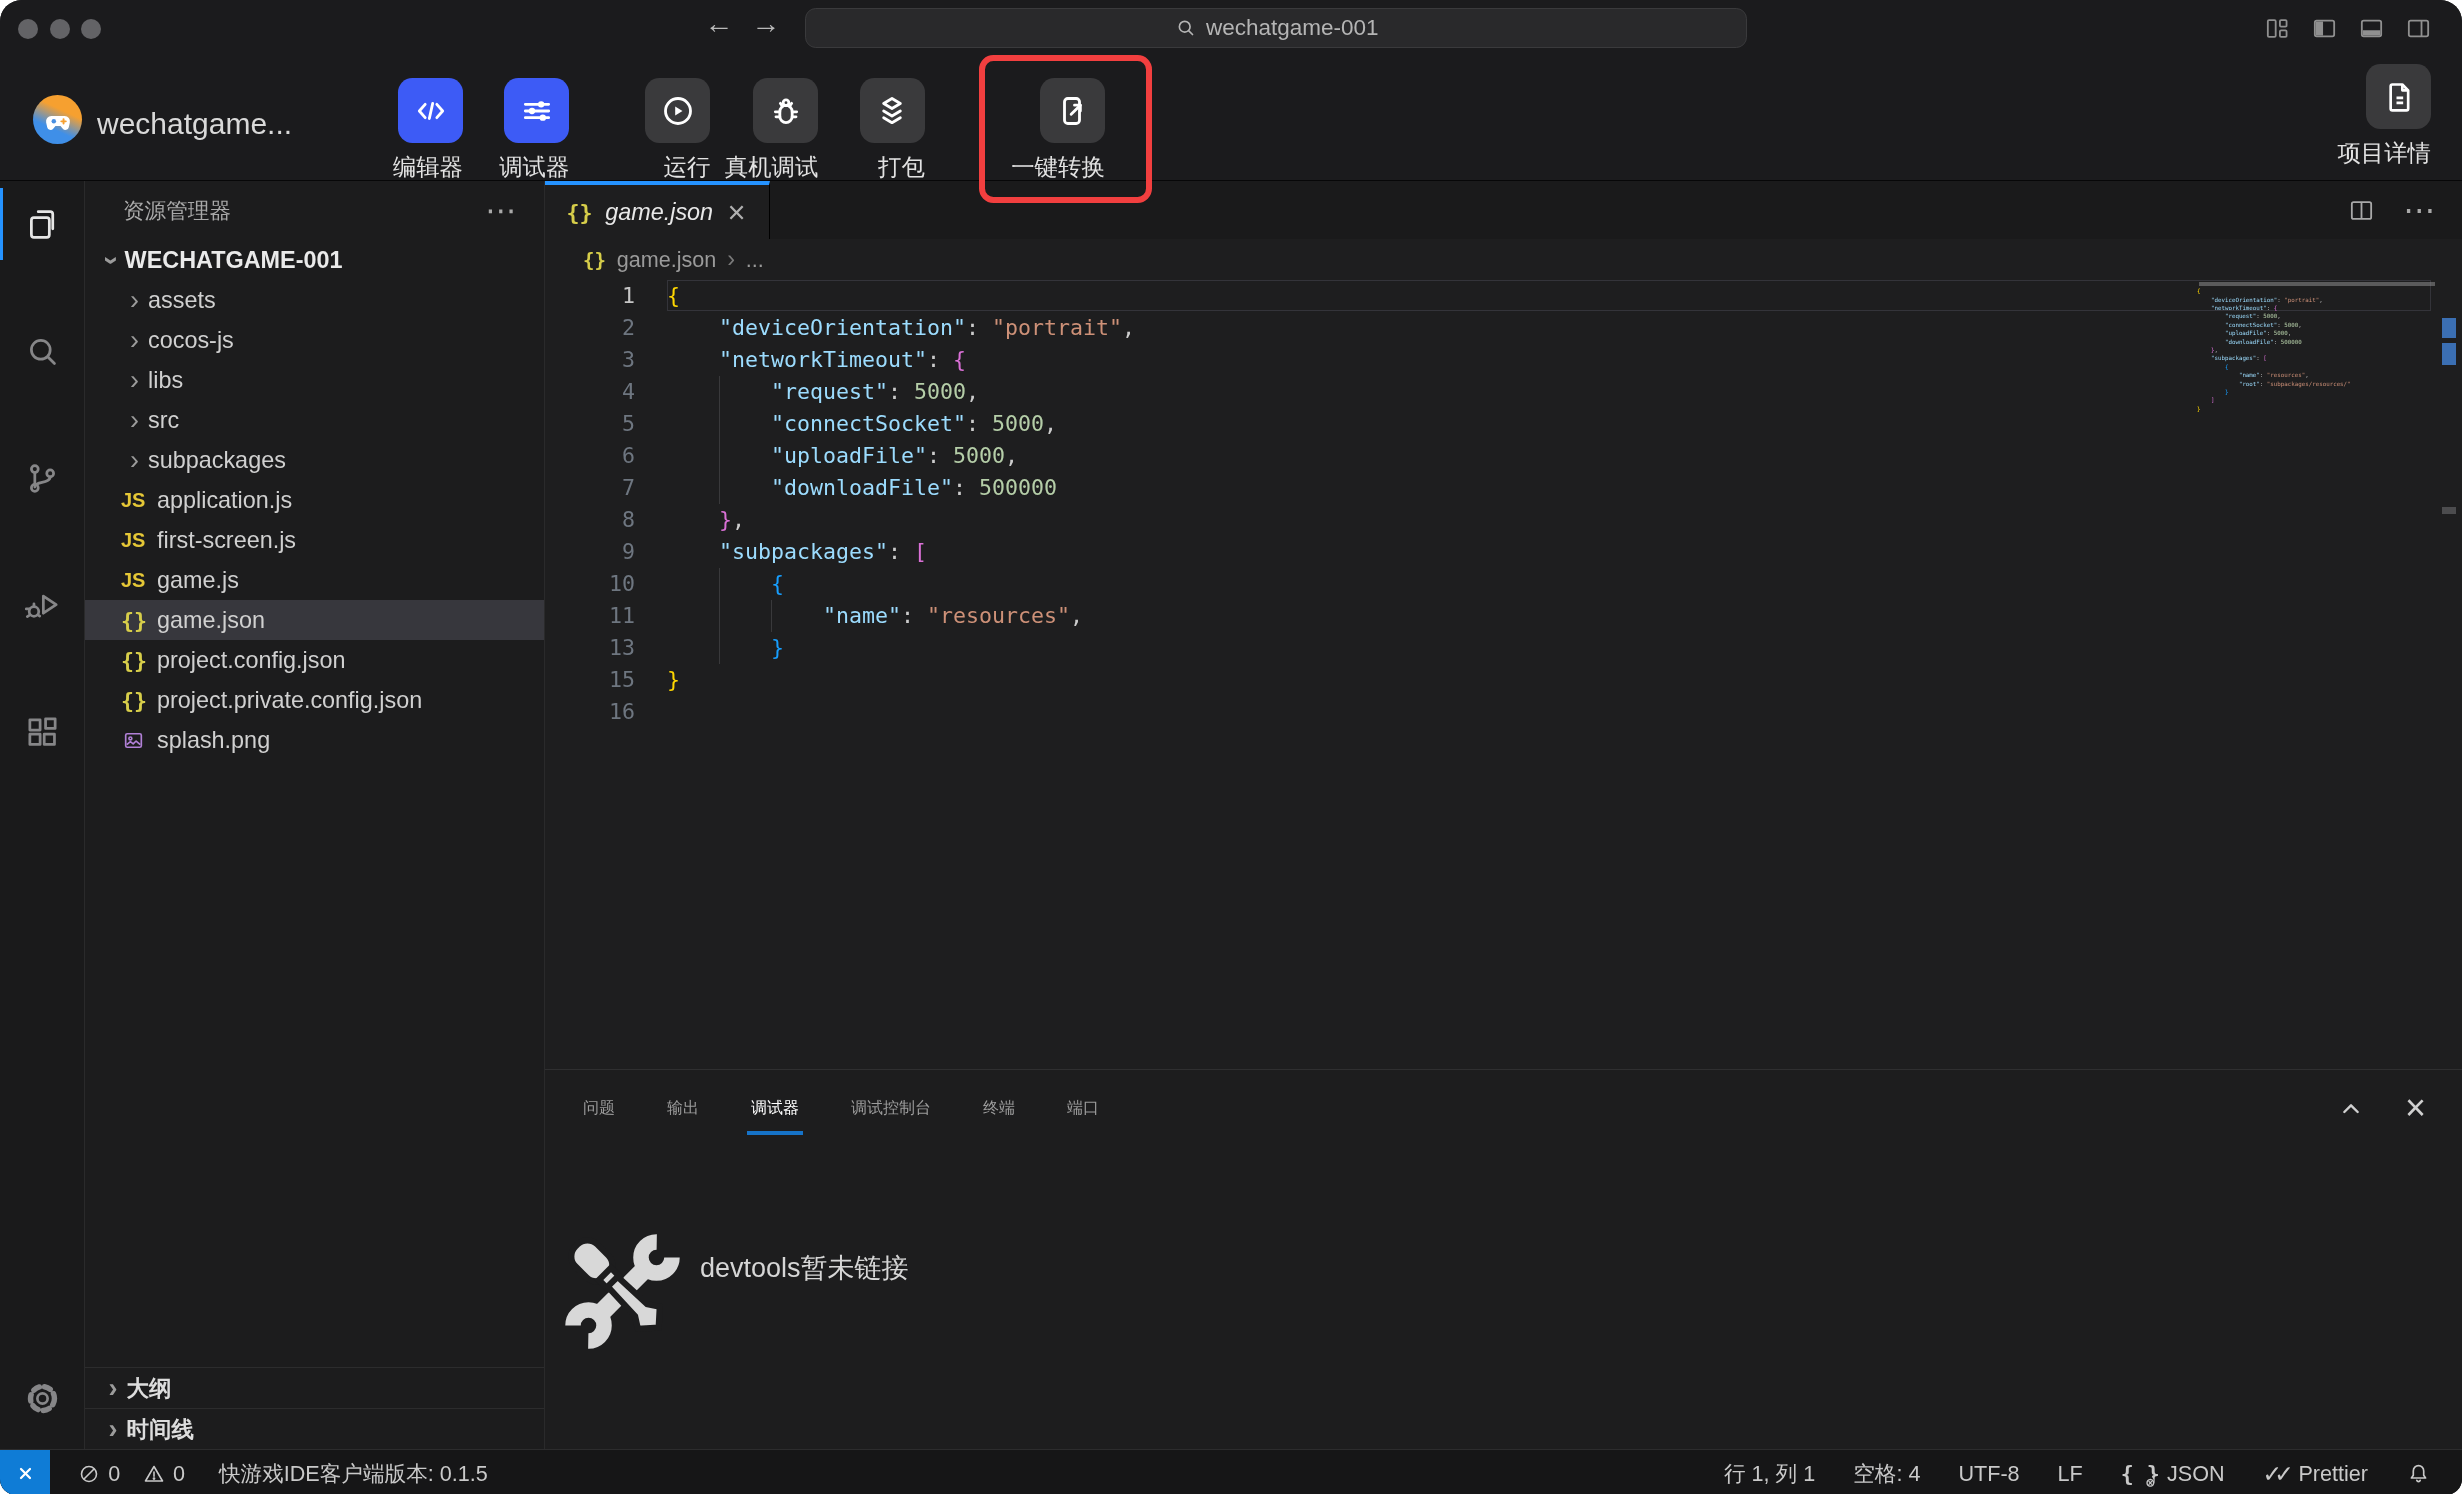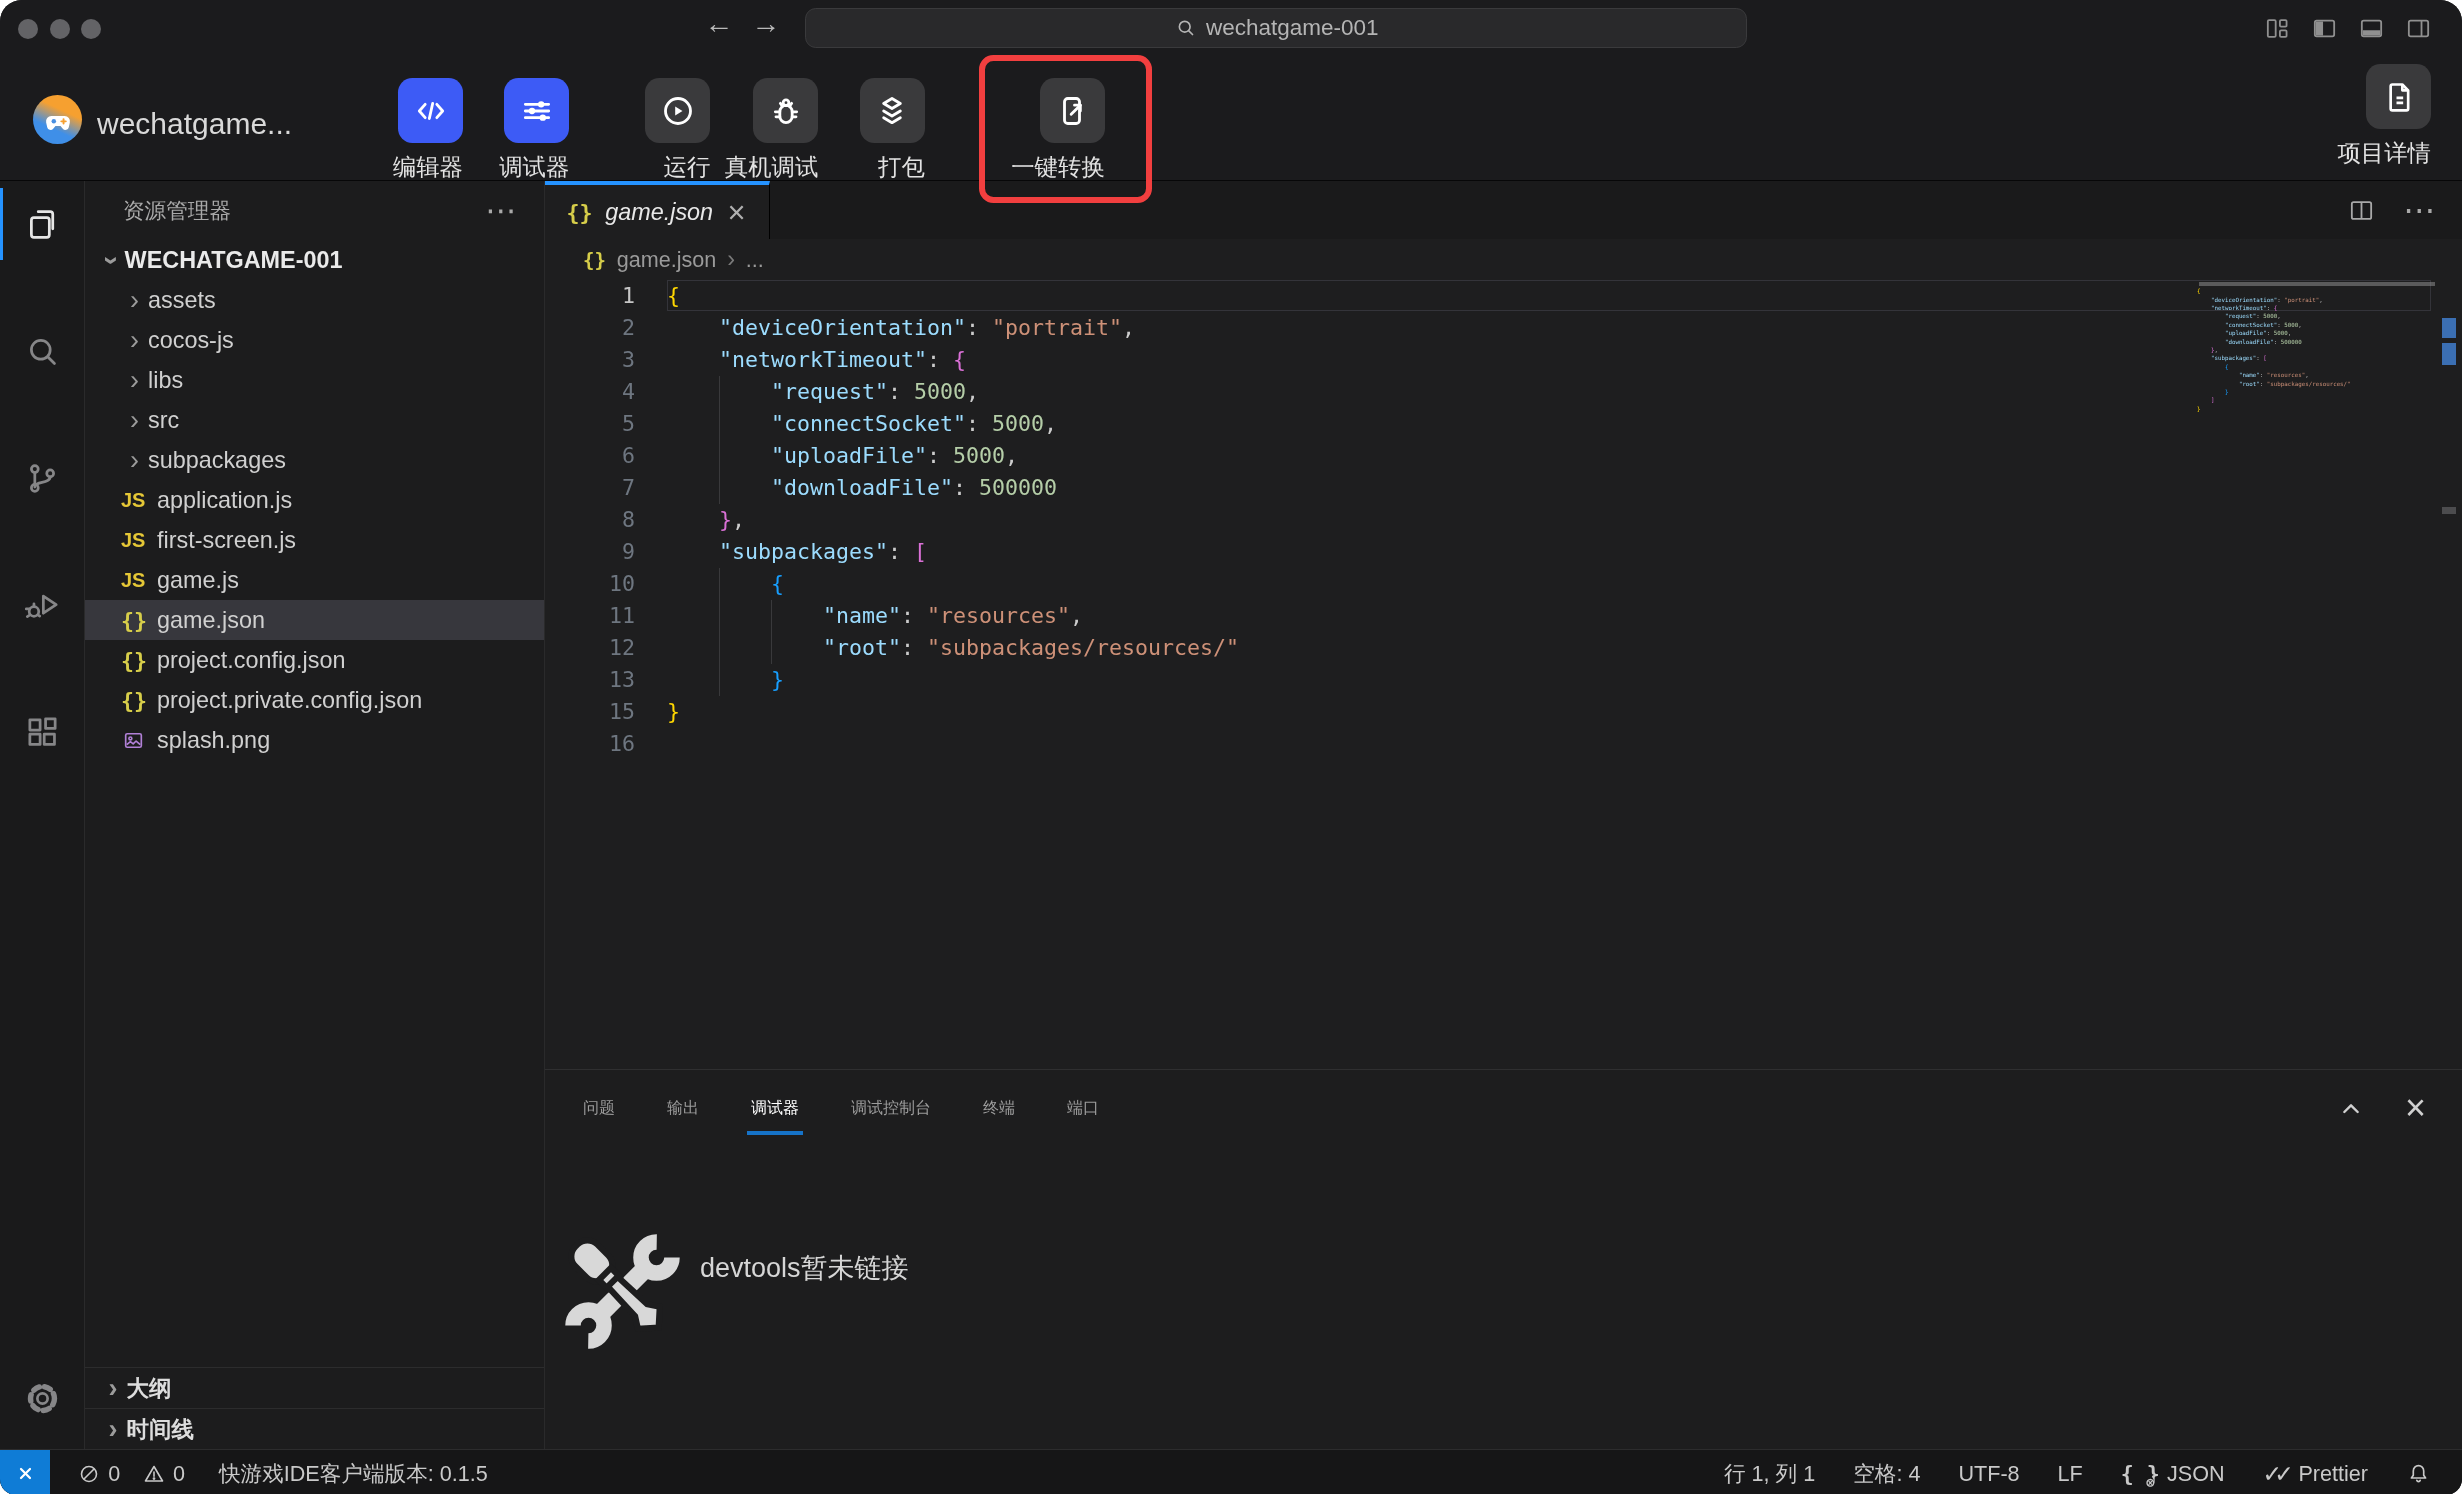--- a/index.html
+++ b/index.html
@@ -447,24 +447,20 @@
             </div>
             <div class="code-line">
               <span class="gut">10</span>
               <span class="lc" style="padding-left:8ch"><span class="guide" style="left:4ch"></span><span class="t-b3">{</span></span>
             </div>
             <div class="code-line">
               <span class="gut">11</span>
               <span class="lc" style="padding-left:12ch"><span class="guide" style="left:4ch"></span><span class="guide" style="left:8ch"></span><span class="t-k">"name"</span><span class="t-p">: </span><span class="t-s">"resources"</span><span class="t-p">,</span></span>
             </div>
             <div class="code-line">
-              <span class="gut">12</span>
-              <span class="lc" style="padding-left:12ch"><span class="guide" style="left:4ch"></span><span class="guide" style="left:8ch"></span><span class="t-k">"root"</span><span class="t-p">: </span><span class="t-s">"subpackages/resources/"</span></span>
-            </div>
-            <div class="code-line">
               <span class="gut">13</span>
               <span class="lc" style="padding-left:8ch"><span class="guide" style="left:4ch"></span><span class="t-b3">}</span></span>
             </div>
             <div class="code-line">
               <span class="gut">15</span>
               <span class="lc" style="padding-left:0ch"><span class="t-b1">}</span></span>
             </div>
             <div class="code-line">
               <span class="gut">16</span>
               <span class="lc" style="padding-left:0ch"></span>

